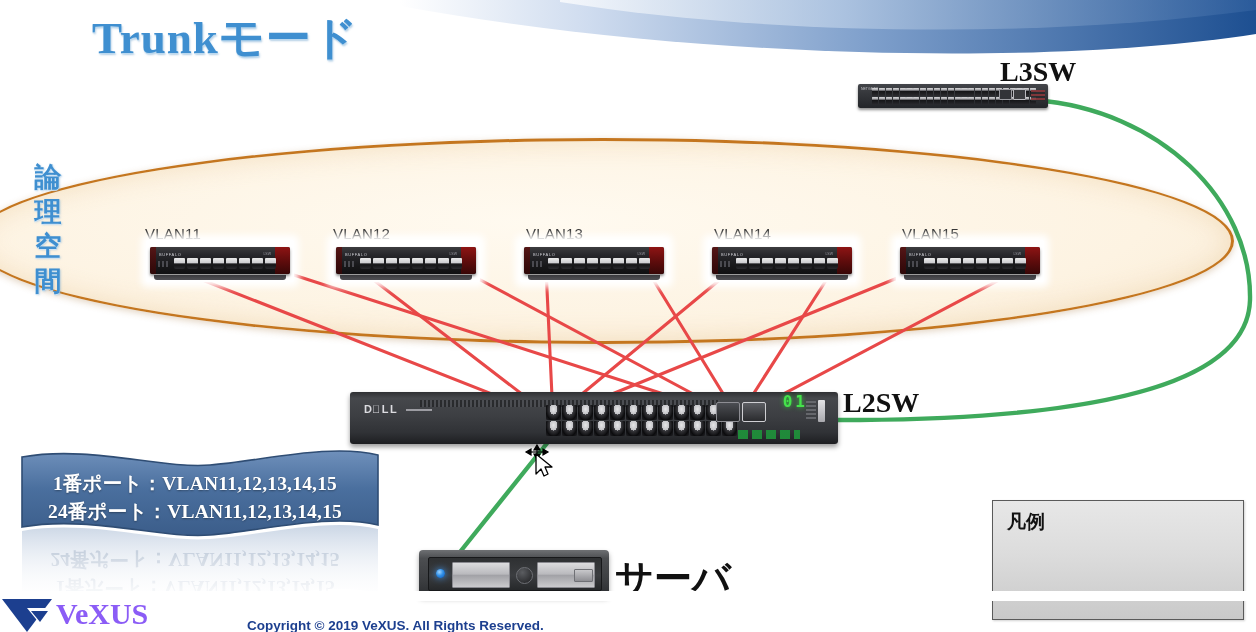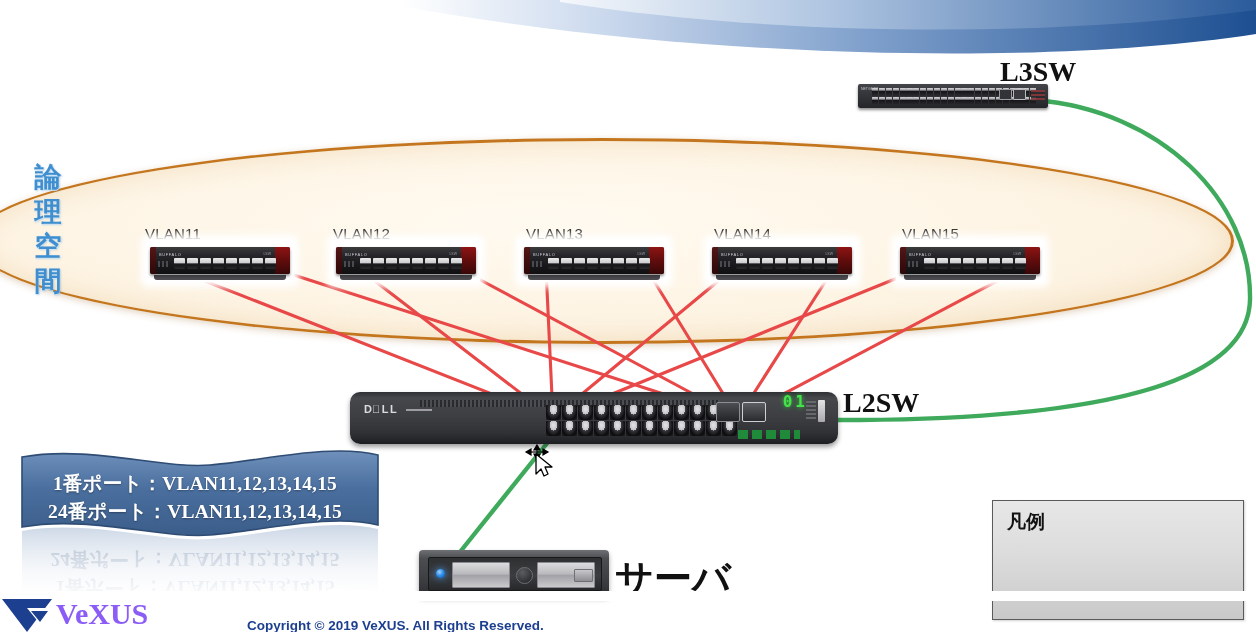--- a/index.html
+++ b/index.html
@@ -46,21 +46,21 @@
              background:repeating-linear-gradient(90deg,#4a4a50 0 2px,transparent 2px 4px);}
   .vsw .ports{position:absolute;left:24px;top:11px;display:flex;gap:2px;}
   .vsw .port{width:11px;height:11px;border-radius:1px 1px 2px 2px;
              background:linear-gradient(180deg,#e9e9ea 0%,#cfcfd2 42%,#8e8e94 43%,#141416 60%,#2a2a2e 100%);}
   .vsw .base{position:absolute;left:4px;bottom:-3px;width:132px;height:5px;border-radius:0 0 3px 3px;
              background:linear-gradient(180deg,#2b2b2f,#3a3a3f);opacity:.9;}
   .vlabel{position:absolute;font-size:15px;color:#2b2b2b;font-weight:normal;letter-spacing:.2px;}
 
   
   .l2sw{position:absolute;left:350px;top:392px;width:488px;height:52px;}
-  .l2sw .chassis{position:absolute;left:0;top:0;width:488px;height:52px;border-radius:10px;
+  .l2sw .chassis{position:absolute;left:0;top:0;width:488px;height:52px;border-radius:3px;
       background:linear-gradient(180deg,#2f3033 0%,#46484c 12%,#3c3e42 48%,#303236 78%,#1d1e21 100%);
       box-shadow:0 3px 5px rgba(0,0,0,.4);overflow:hidden;}
   .l2sw .dell{position:absolute;left:14px;top:11px;font-family:"Liberation Sans",sans-serif;
       font-size:11px;font-weight:bold;color:#dcdce0;letter-spacing:1.5px;}
   .l2sw .dellline{position:absolute;left:56px;top:17px;width:26px;height:2px;background:#9c9ca2;}
   .l2sw .vents{position:absolute;left:70px;top:8px;width:300px;height:7px;
       background:repeating-linear-gradient(90deg,#1b1c1e 0 2px,#505257 2px 4px);opacity:.65;}
   .l2sw .portblock{position:absolute;left:196px;top:13px;}
   .l2sw .prow{display:flex;gap:1px;margin-bottom:1px;}
   .l2sw .p{width:15px;height:15px;border-radius:1px;
@@ -168,20 +168,21 @@
       <linearGradient id="swg2" x1="0" y1="0" x2="1" y2="0">
         <stop offset="0%" stop-color="#ffffff"></stop>
         <stop offset="40%" stop-color="#b9cde6"></stop>
         <stop offset="100%" stop-color="#2f5f9e"></stop>
       </linearGradient>
     </defs>
     <path d="M400,0 L1256,0 L1256,34 C1050,66 700,60 400,6 Z" fill="url(#swg)"></path>
     <path d="M560,0 L1256,0 L1256,10 C1030,40 760,34 560,2 Z" fill="url(#swg2)" opacity="0.75"></path>
   </svg>
 
+  <div class="title">Trunkモード</div>
 
   <div class="ellipse"></div>
   <div class="vtext">
     <span>論</span>
     <span>理</span>
     <span>空</span>
     <span>間</span>
   </div>
 
   <svg class="cables" viewBox="0 0 1256 632">

